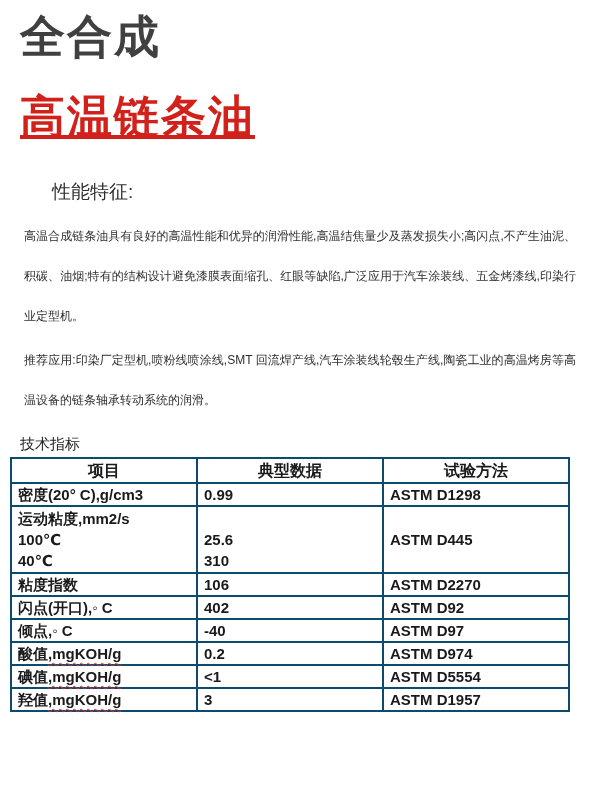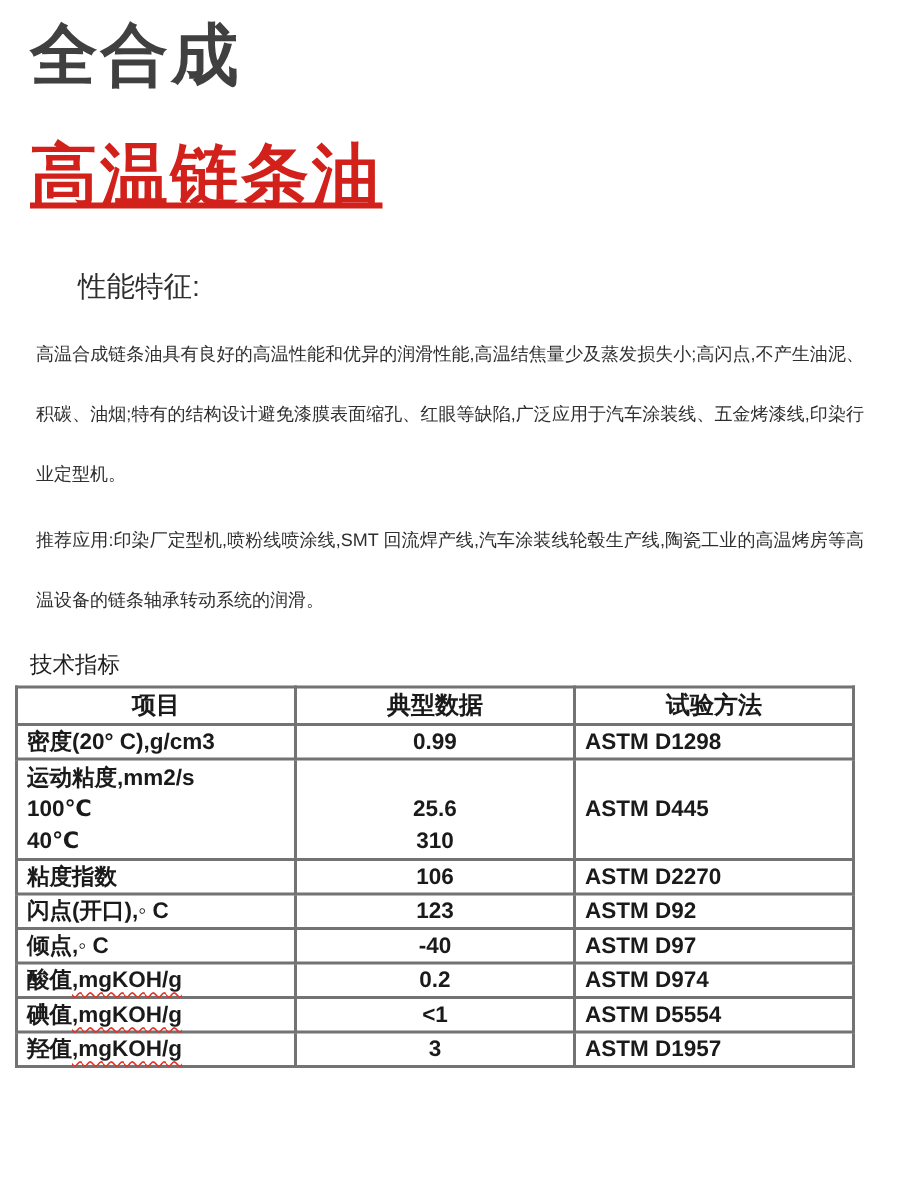--- a/index.html
+++ b/index.html
@@ -7,25 +7,25 @@
        font-family:"Liberation Sans","DejaVu Sans",sans-serif;color:#2e2e2e;}
   .page{padding:8px 20px 0 20px;}
   .title-black{font-size:45px;line-height:50px;font-weight:bold;color:#404040;
                margin:4px 0 0 0;letter-spacing:2px;}
   .title-red{font-size:45px;line-height:50px;font-weight:bold;color:#d2211b;
              margin:30px 0 0 0;letter-spacing:2px;text-decoration:underline;}
   .feature-heading{font-size:19px;line-height:40px;margin-top:30px;color:#2e2e2e;margin-left:32px;}
   p.body-par{font-size:12px;line-height:40px;text-align:justify;margin:4px;color:#2e2e2e;}
   .tech-heading{font-size:15px;line-height:20px;margin:14px 0 3px 0;color:#1f1f1f;}
   table.spec{border-collapse:collapse;width:560px;margin-left:-10px;table-layout:fixed;}
-  table.spec th,table.spec td{border:2px solid #737373;font-size:15px;font-weight:bold;
+  table.spec th,table.spec td{border:2px solid #0c4a6e;font-size:15px;font-weight:bold;
        color:#1a1a1a;padding:1px 6px;line-height:19px;vertical-align:middle;margin-left:48px;}
   table.spec th{text-align:center;font-size:16px;padding:2px 6px;}
   td.c-item{text-align:left;width:33.3%;}
-  td.c-val{text-align:center;width:33.3%;}
+  td.c-val{width:33.3%;}
   td.c-method{text-align:left;width:33.3%;}
   .sq{text-decoration:underline;text-decoration-style:wavy;
       text-decoration-color:#e03329;text-decoration-thickness:1px;
       text-underline-offset:3px;}
   .ml{line-height:21px;}
 </style>
 </head>
 <body>
 
 <div class="page">
@@ -66,21 +66,21 @@
           </td>
           <td class="c-method">ASTM D445</td>
         </tr>
         <tr>
           <td class="c-item">粘度指数</td>
           <td class="c-val">106</td>
           <td class="c-method">ASTM D2270</td>
         </tr>
         <tr>
           <td class="c-item">闪点(开口),◦ C</td>
-          <td class="c-val">123</td>
+          <td class="c-val">402</td>
           <td class="c-method">ASTM D92</td>
         </tr>
         <tr>
           <td class="c-item">倾点,◦ C</td>
           <td class="c-val">-40</td>
           <td class="c-method">ASTM D97</td>
         </tr>
         <tr>
           <td class="c-item">酸值<span class="sq">,mgKOH/g</span></td>
           <td class="c-val">0.2</td>

